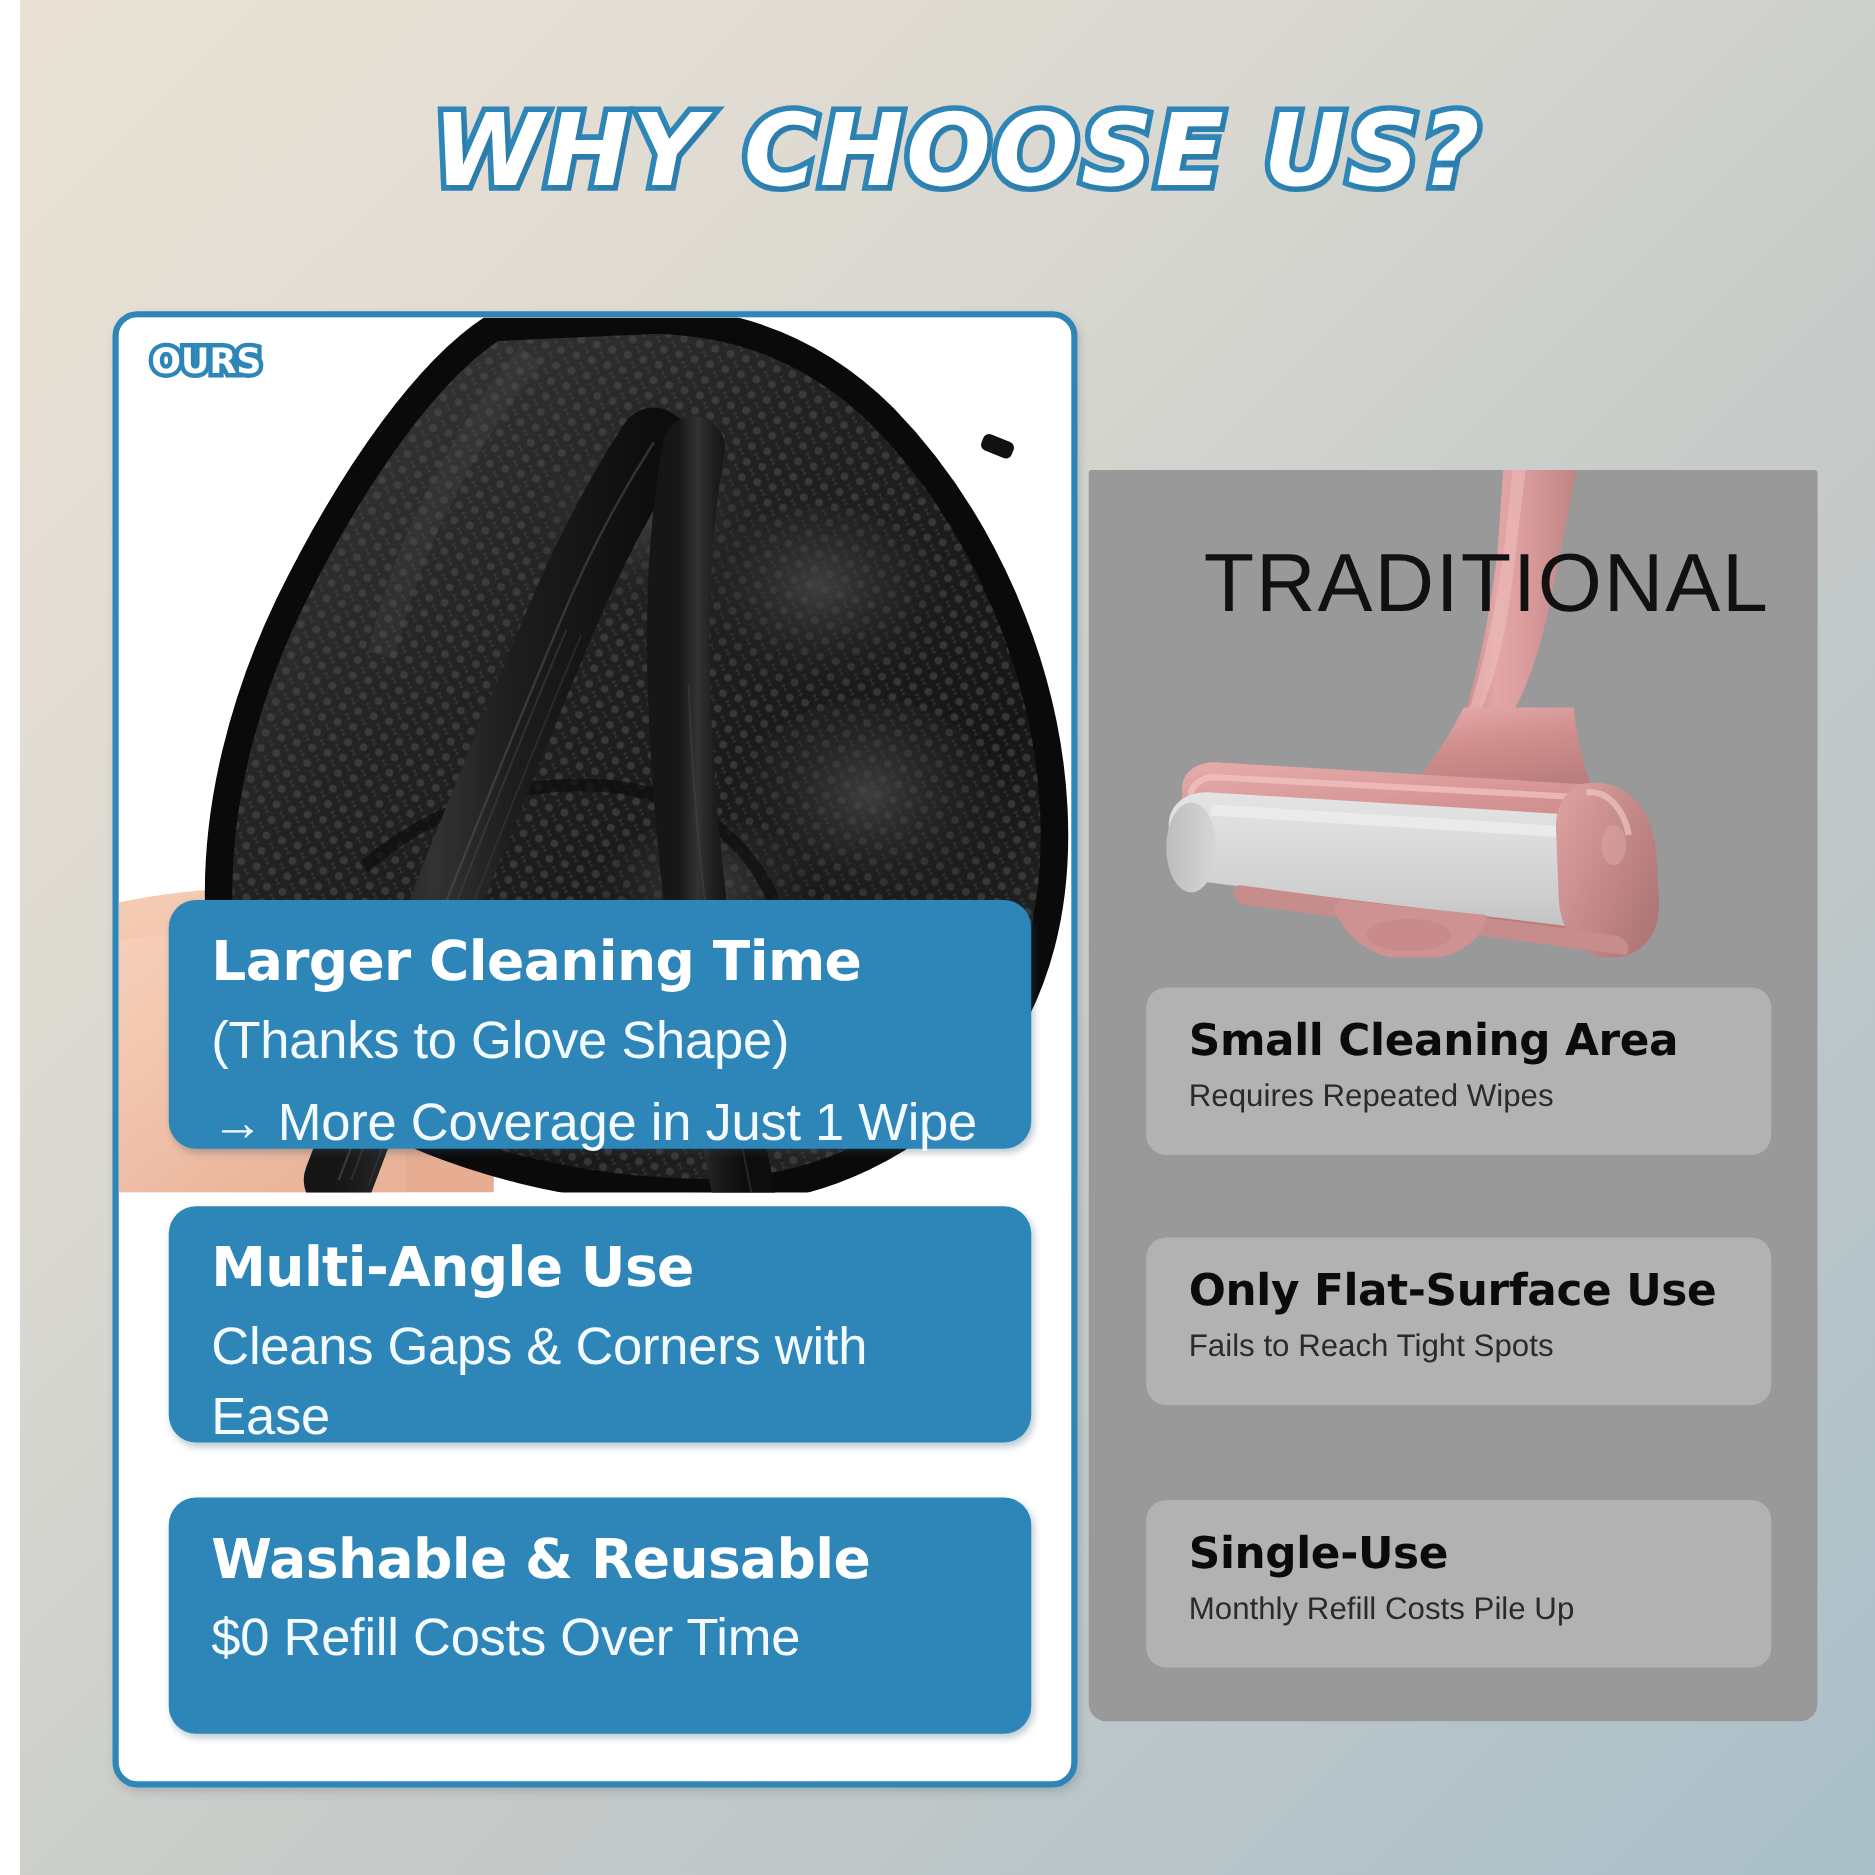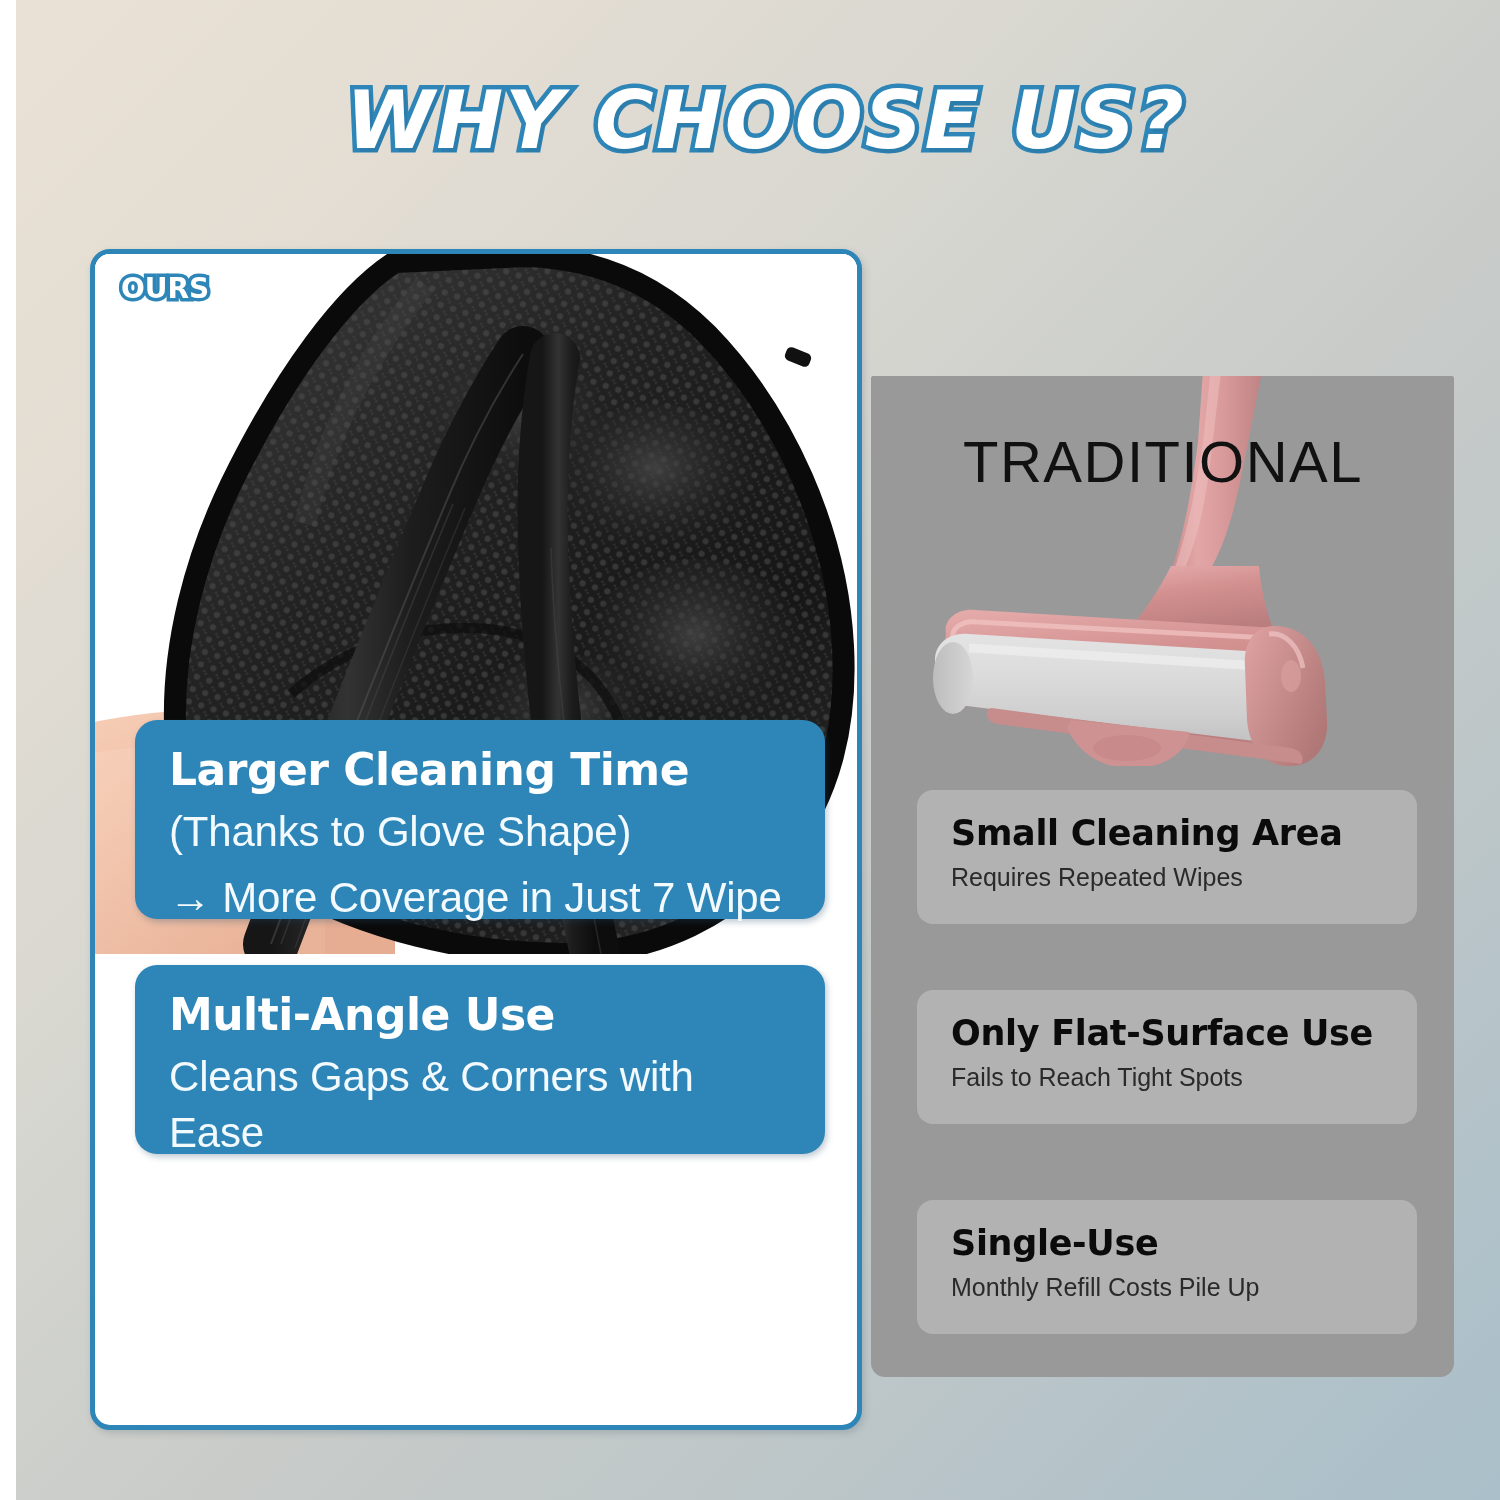--- a/index.html
+++ b/index.html
@@ -132,21 +132,21 @@
     overflow: hidden;
   }
 
   #trad-title {
     position: absolute;
     left: 92px;
     top: 52px;
     z-index: 5;
     font-family: "Liberation Sans", sans-serif;
     font-weight: 300;
-    font-size: 58px;
+    font-size: 66px;
     letter-spacing: 1.5px;
     color: #111111;
     white-space: nowrap;
   }
 
   #roller-art {
     position: absolute;
     left: 0;
     top: 0;
     width: 583px;
@@ -280,28 +280,32 @@
           <path d="M506 700 C478 560 460 420 456 294" stroke="#4a4a4a" stroke-width="1.6" fill="none" opacity="0.4"></path>
         </g>
 
         <rect x="690" y="96" width="26" height="14" rx="5" fill="#111111" transform="rotate(22 703 103)"></rect>
       </svg>
     </div>
 
     <div class="blue-box" id="blue-box-1">
       <div class="bb-title">Larger Cleaning Time</div>
       <div class="bb-sub">(Thanks to Glove Shape)</div>
-      <div class="bb-sub">→ More Coverage in Just 7 Wipe</div>
+      <div class="bb-sub">→ More Coverage in Just 1 Wipe</div>
     </div>
 
     <div class="blue-box" id="blue-box-2">
       <div class="bb-title">Multi-Angle Use</div>
       <div class="bb-sub">Cleans Gaps &amp; Corners with Ease</div>
     </div>
 
+    <div class="blue-box" id="blue-box-3">
+      <div class="bb-title">Washable &amp; Reusable</div>
+      <div class="bb-sub">$0 Refill Costs Over Time</div>
+    </div>
 
   </div>
 
   <div id="trad-panel">
 
     <div id="roller-art">
       <svg viewBox="0 0 583 390" preserveAspectRatio="xMidYMid meet" aria-hidden="true">
         <defs>
           <linearGradient id="handleG" x1="0" y1="0" x2="1" y2="0">
             <stop offset="0%" stop-color="#c98d8e"></stop>

